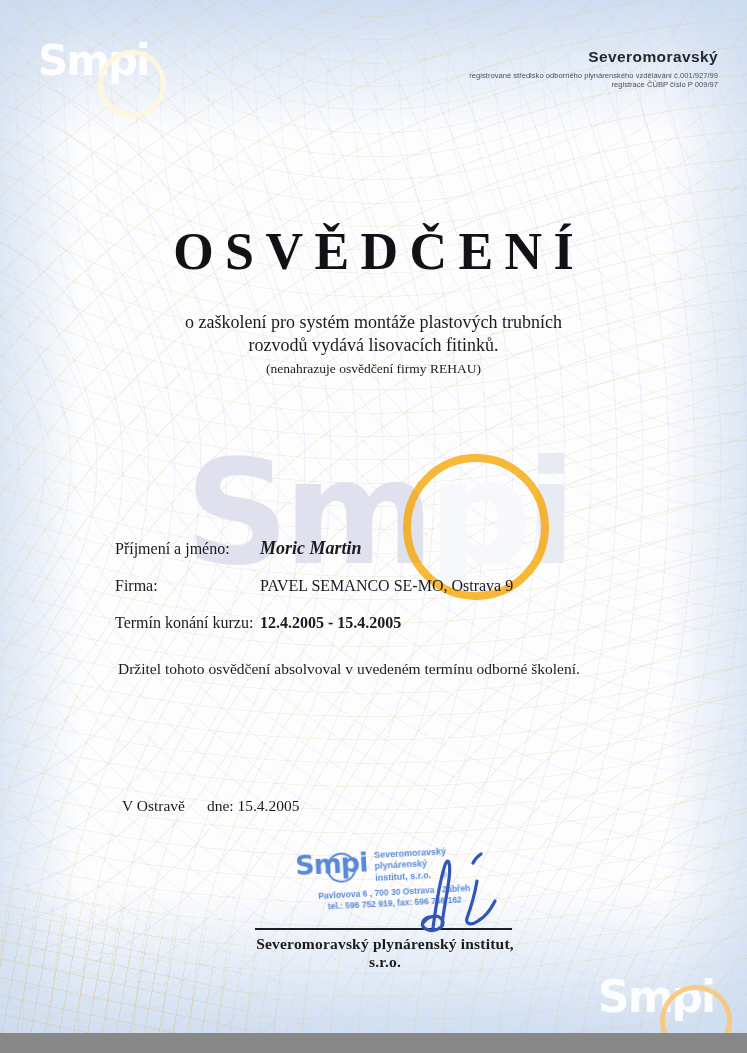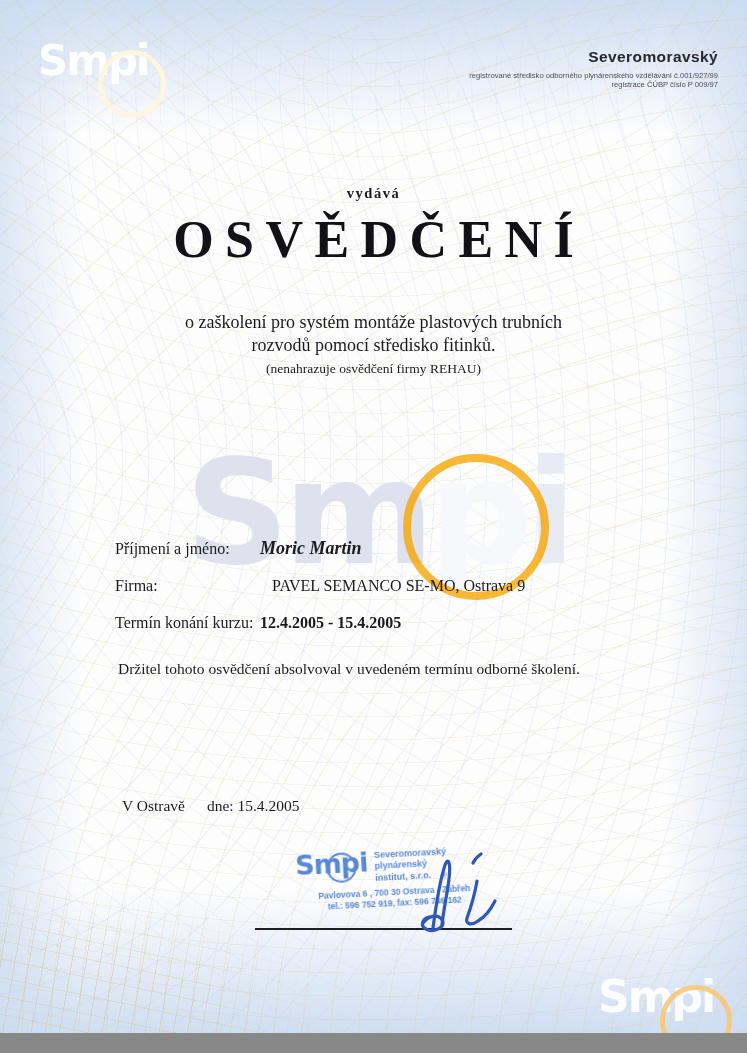--- a/index.html
+++ b/index.html
@@ -34,27 +34,27 @@
   .wm-center .p1{color:#dfe2ee;} .wm-center .p2{color:#f7f8fb;} .wm-center .p3{color:#e9ebf3;}
   .wm-center .ring{left:218px;top:14px;width:130px;height:130px;border:8px solid rgba(246,164,0,0.78);}
   .wm-botright{left:598px;top:975px;font-size:44px;letter-spacing:-2px;color:rgba(255,255,255,0.92);}
   .wm-botright .ring{left:62px;top:10px;width:62px;height:62px;border:5px solid rgba(248,198,120,0.9);}
   
   .header{position:absolute;right:29px;top:48px;text-align:right;z-index:2;}
   .header .org{font-family:"Liberation Sans", sans-serif;font-weight:bold;font-size:15.5px;line-height:1.15;color:#26262e;letter-spacing:0.4px;}
   .header .reg{font-family:"Liberation Sans", sans-serif;font-size:7.6px;line-height:1.25;color:#4c4c58;margin-top:5px;}
   
   .issues{position:absolute;left:0;right:0;top:185px;text-align:center;font-weight:bold;font-size:14.5px;letter-spacing:1.5px;z-index:2;}
-  .main-title{position:absolute;left:0;right:0;top:210px;text-align:center;font-weight:bold;font-size:52px;letter-spacing:0.22em;padding-left:0.22em;color:#121216;z-index:2;}
+  .main-title{position:absolute;left:0;right:0;top:222px;text-align:center;font-weight:bold;font-size:52px;letter-spacing:0.22em;padding-left:0.22em;color:#121216;z-index:2;}
   .subtitle{position:absolute;left:0;right:0;top:311px;text-align:center;font-size:18px;line-height:1.3;z-index:2;}
   .subtitle .note{font-size:13.5px;margin-top:2px;}
   
   .field-row{position:absolute;left:115px;display:flex;align-items:baseline;z-index:2;}
   .field-label{width:145px;font-size:16px;}
-  .row-name{top:538px;} .row-firma{top:577px;gap:12px;} .row-termin{top:614px;}
+  .row-name{top:538px;} .row-firma{top:577px;} .row-termin{top:614px;}
   .val-name{font-weight:bold;font-style:italic;font-size:18px;}
   .val-firma{font-size:16px;}
   .val-termin{font-weight:bold;font-size:16px;text-align:center;}
   .statement{position:absolute;left:118px;top:660px;font-size:15.5px;z-index:2;}
   .place-date{position:absolute;left:122px;top:797px;font-size:15.5px;z-index:2;}
   .place-date .date{margin-left:18px;font-family:Liberation Serif, serif;}
   
   .stamp{position:absolute;left:296px;top:847px;width:195px;z-index:2;color:#4b80d2;transform:rotate(-3deg);opacity:0.92;filter:blur(0.3px);}
   .stamp-top{display:flex;align-items:flex-start;}
   .stamp-logo{font-family:"DejaVu Sans", sans-serif;font-weight:bold;font-size:27px;letter-spacing:-1px;line-height:1;position:relative;}
@@ -79,25 +79,24 @@
   </div>
 
   <div class="header">
     <div class="org">Severomoravský</div>
     <div class="reg">
       <div>registrované středisko odborného plynárenského vzdělávání č.001/927/99</div>
       <div>registrace ČÚBP číslo P 009/97</div>
     </div>
   </div>
 
-  <div class="issues">vydává</div>
   <div class="main-title">OSVĚDČENÍ</div>
   <div class="subtitle">
     <div>o zaškolení pro systém montáže plastových trubních</div>
-    <div>rozvodů pomocí středisko fitinků.</div>
+    <div>rozvodů vydává lisovacích fitinků.</div>
     <div class="note">(nenahrazuje osvědčení firmy REHAU)</div>
   </div>
 
   <div class="wm wm-center">
     <span class="p1">Sm</span><span class="p2">p</span><span class="p3">i</span>
     <span class="ring"></span>
   </div>
 
   <div class="field-row row-name">
     <span class="field-label">Příjmení a jméno:</span>
@@ -140,18 +139,19 @@
   <svg class="signature" width="100" height="100" viewBox="0 0 100 100">
     <g fill="none" stroke="#3056b8" stroke-width="3.2" stroke-linecap="round">
       <path d="M18,85 C20,70 24,40 30,22 C33,13 36,20 34,36 C32,52 28,70 27,82"></path>
       <path d="M8,80 C16,70 26,72 28,79 C29,85 18,90 11,86 C5,83 7,76 14,74"></path>
       <path d="M62,38 C60,50 56,64 52,75 C50,81 56,83 63,78 C70,74 76,66 80,58"></path>
       <path d="M58,20 C60,16 63,13 66,11"></path>
     </g>
   </svg>
 
   <div class="sign-line"></div>
+  <div class="footer-org">Severomoravský plynárenský institut, s.r.o.</div>
 
   <div class="wm wm-botright">
     <span><span>Sm</span><span>p</span><span>i</span></span>
     <span class="ring"></span>
   </div>
 </div>
 
 </body></html>

